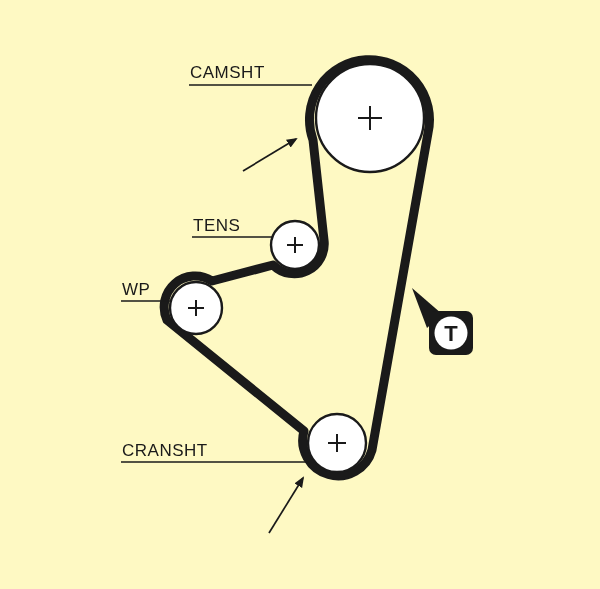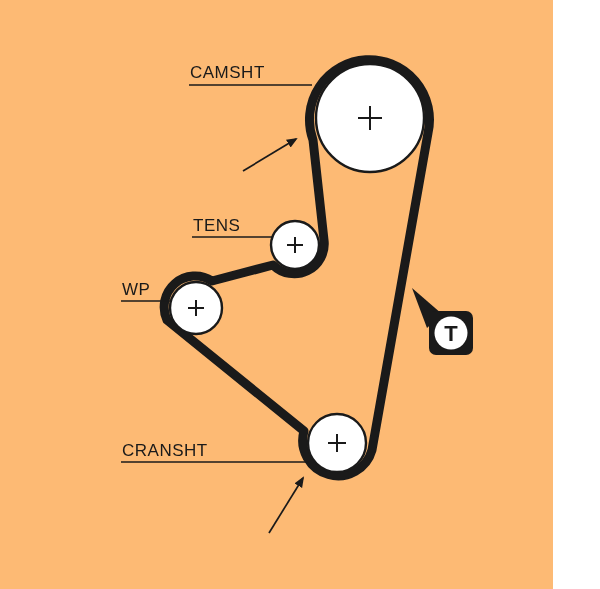--- a/index.html
+++ b/index.html
@@ -2,23 +2,23 @@
 <html><head>
 <meta charset="utf-8">
 <style>
   html, body {
     margin: 0;
     padding: 0;
     background: #ffffff;
   }
   .stage {
     position: relative;
-    width: 553px;
+    width: 600px;
     height: 589px;
-    background: #fdba74;
+    background: #fef9c3;
     overflow: hidden;
     font-family: "Liberation Sans", sans-serif;
     text-decoration: underline;
   }
   svg { display: block; }
   .belt {
     fill: none;
     stroke: #1a1a1a;
     stroke-width: 9;
     stroke-linejoin: round;

